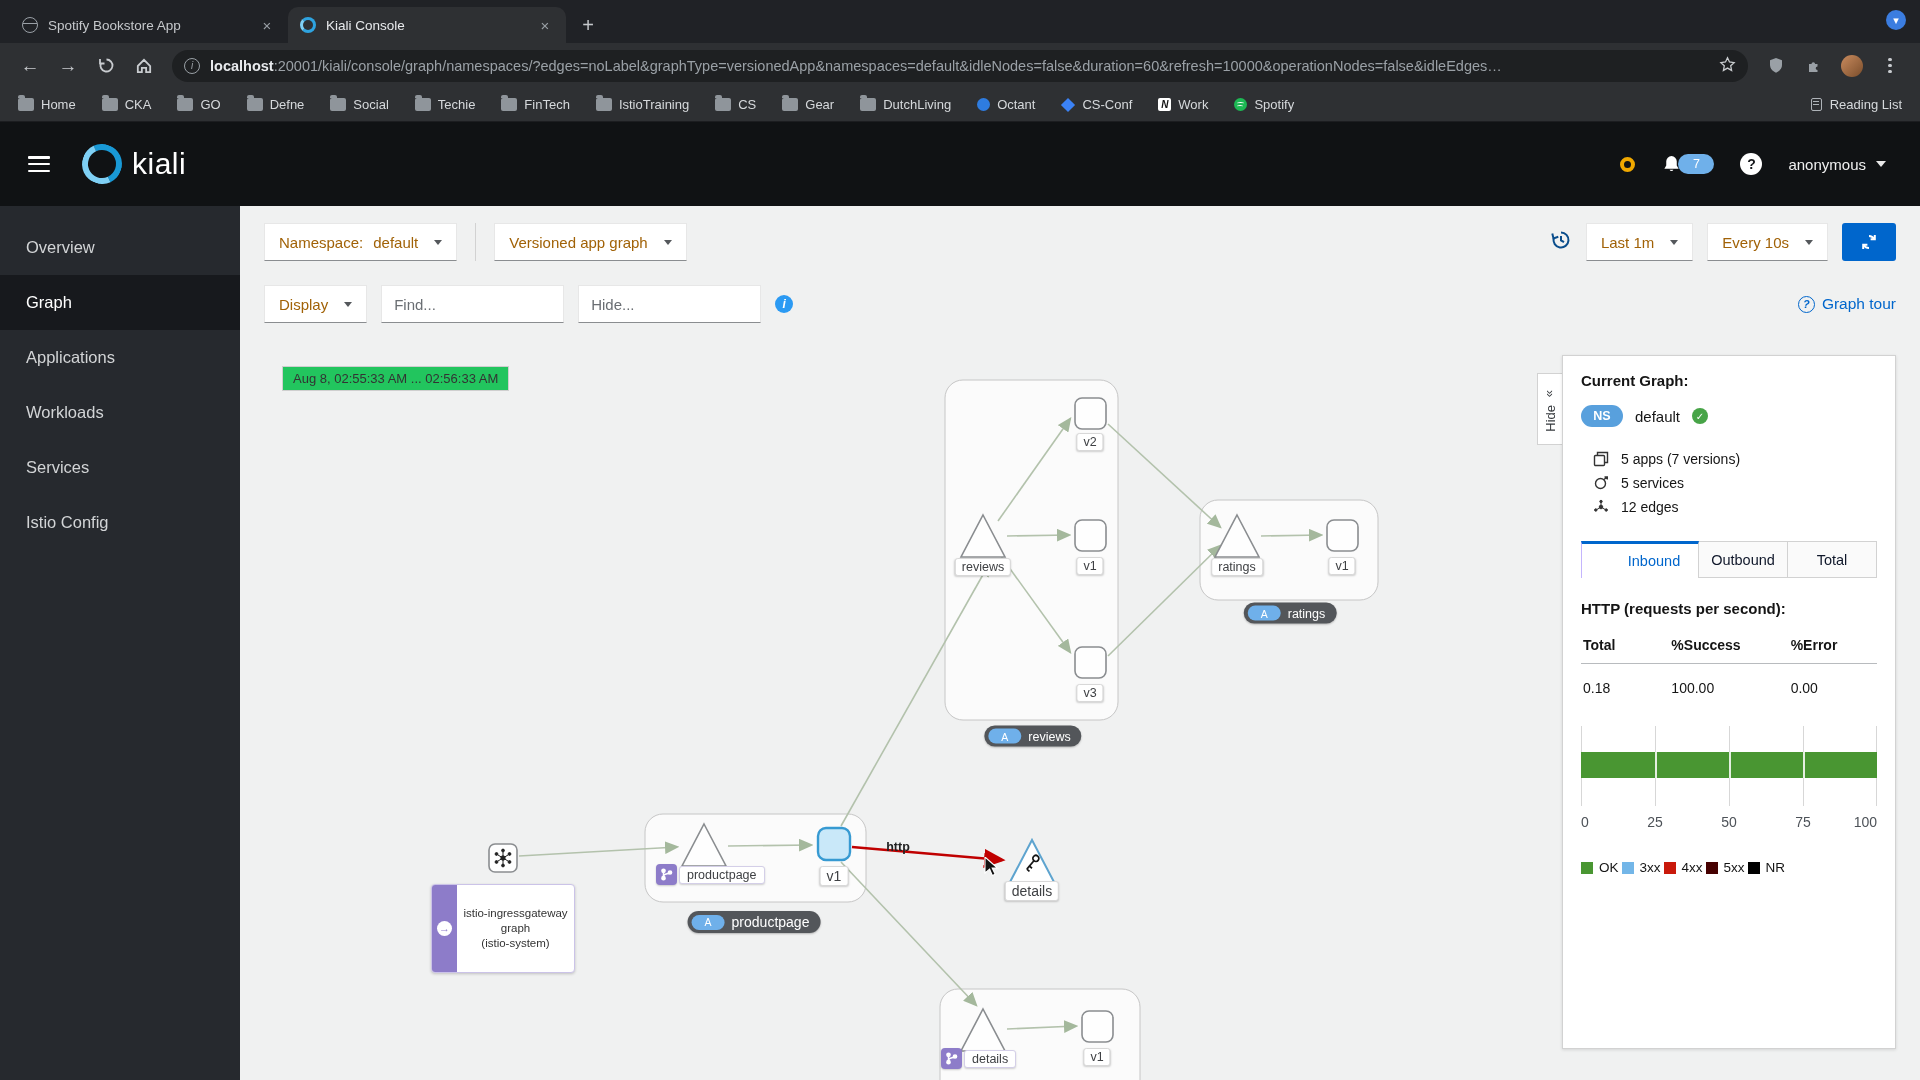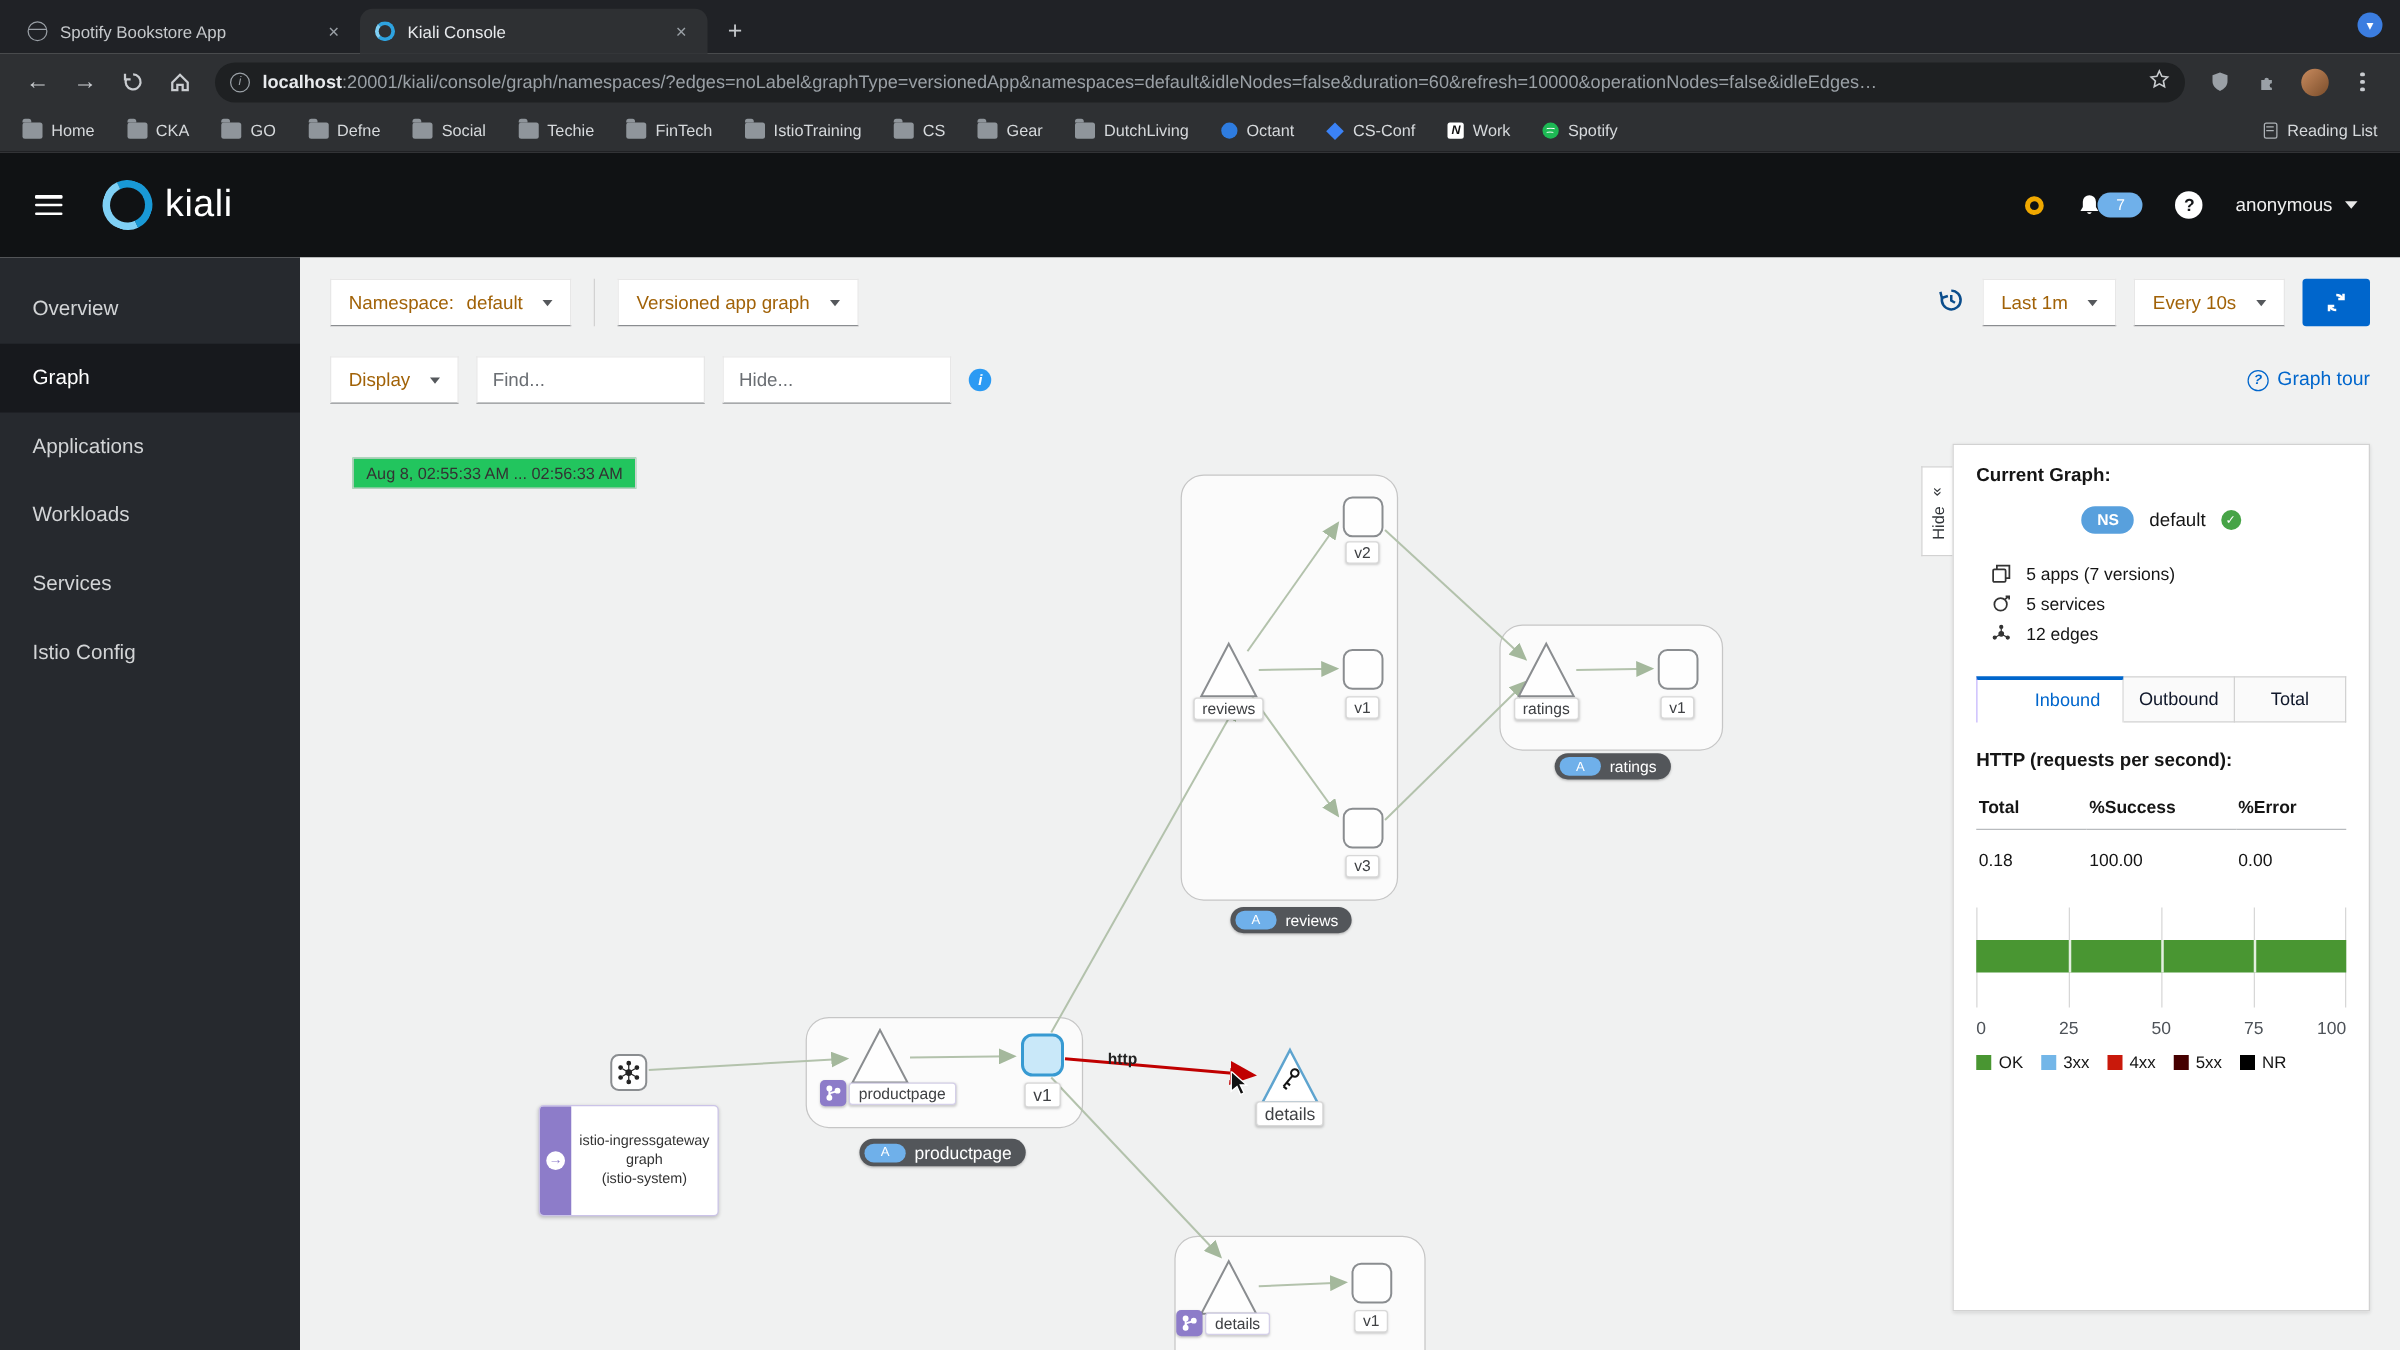--- a/index.html
+++ b/index.html
@@ -108,21 +108,21 @@
   .gw-text { flex:1; text-align:center; font-size:11.5px; color:#333; line-height:1.3; padding:21px 4px; }
 
   .hide-tab { position:absolute; left:1297px; top:28px; width:26px; height:72px; background:#fff; border:1px solid #d2d2d2; border-right:none; z-index:3; display:flex; flex-direction:column; align-items:center; justify-content:center; gap:4px; color:#33373b; cursor:pointer; }
   .hide-chevrons { font-size:13px; transform:rotate(90deg); }
   .hide-chevrons::before { content:"»"; }
   .hide-text { writing-mode:vertical-rl; transform:rotate(180deg); font-size:13px; }
 
   
   .panel { position:absolute; left:1322px; top:10px; width:334px; height:694px; background:#fff; border:1px solid #d2d2d2; box-shadow:0 1px 3px rgba(0,0,0,.12); z-index:3; padding:16px 18px; }
   .panel h3 { font-size:15px; color:#151515; font-weight:bold; }
-  .ns-row { margin-top:16px; display:flex; align-items:center; gap:12px;justify-content:center; }
+  .ns-row { margin-top:16px; display:flex; align-items:center; gap:12px; }
   .ns-pill { min-width:42px; height:22px; border-radius:11px; color:#fff; font-size:12.5px; font-weight:bold; display:flex; align-items:center; justify-content:center; }
   .ns-name { font-size:15px; color:#151515; }
   .check-ico { width:16px; height:16px; border-radius:50%; background:#47a447; color:#fff; font-size:10px; display:flex; align-items:center; justify-content:center; }
   .check-ico::before { content:"✓"; }
   .stats { margin-top:24px; margin-left:12px; display:flex; flex-direction:column; gap:8px; }
   .stat { display:flex; align-items:center; gap:12px; font-size:14px; color:#151515; }
   .stat svg { flex:none; }
   .ptabs { margin-top:26px; display:flex; height:37px; }
   .ptab { flex:1; display:flex; align-items:center; justify-content:center; font-size:14.5px; color:#0f172a; background:#fafafa; border:1px solid #d2d2d2; border-left:none; cursor:pointer; }
   .ptab:first-child { border-left:1px solid #c4b5fd;padding-left:28px; }
@@ -132,21 +132,21 @@
   .tbl .th { font-weight:bold; padding:4px 0 10px 2px; border-bottom:1px solid #b8bbbe; }
   .tbl .td { padding:16px 0 0 2px; }
   .chart { margin-top:30px; position:relative; height:80px; }
   .gridline { position:absolute; top:0; bottom:0; width:1px; background:#d7d7d7; }
   .bar { position:absolute; left:0; top:26px; height:26px; }
   .bar-split { position:absolute; top:26px; height:26px; width:2px; background:rgba(255,255,255,.85); }
   .ticks { position:relative; height:18px; margin-top:8px; font-size:14px; color:#4d5258; }
   .tick { position:absolute; transform:translateX(-50%); }
   .tick.first { transform:none; }
   .tick.last { transform:translateX(-100%); }
-  .legend { margin-top:10px; display:flex; align-items:center; gap:14px; }
+  .legend { margin-top:28px; display:flex; align-items:center; gap:3px; }
   .leg { display:flex; align-items:center; gap:6px; font-size:13.5px; color:#151515; }
   .swatch { width:12px; height:12px; }
 
   .cursor { position:absolute; left:744px; top:512px; z-index:6; }
 </style>
 </head>
 <body>
 
 <div class="tabstrip">
   <div class="tab" style="margin-left:10px;">

